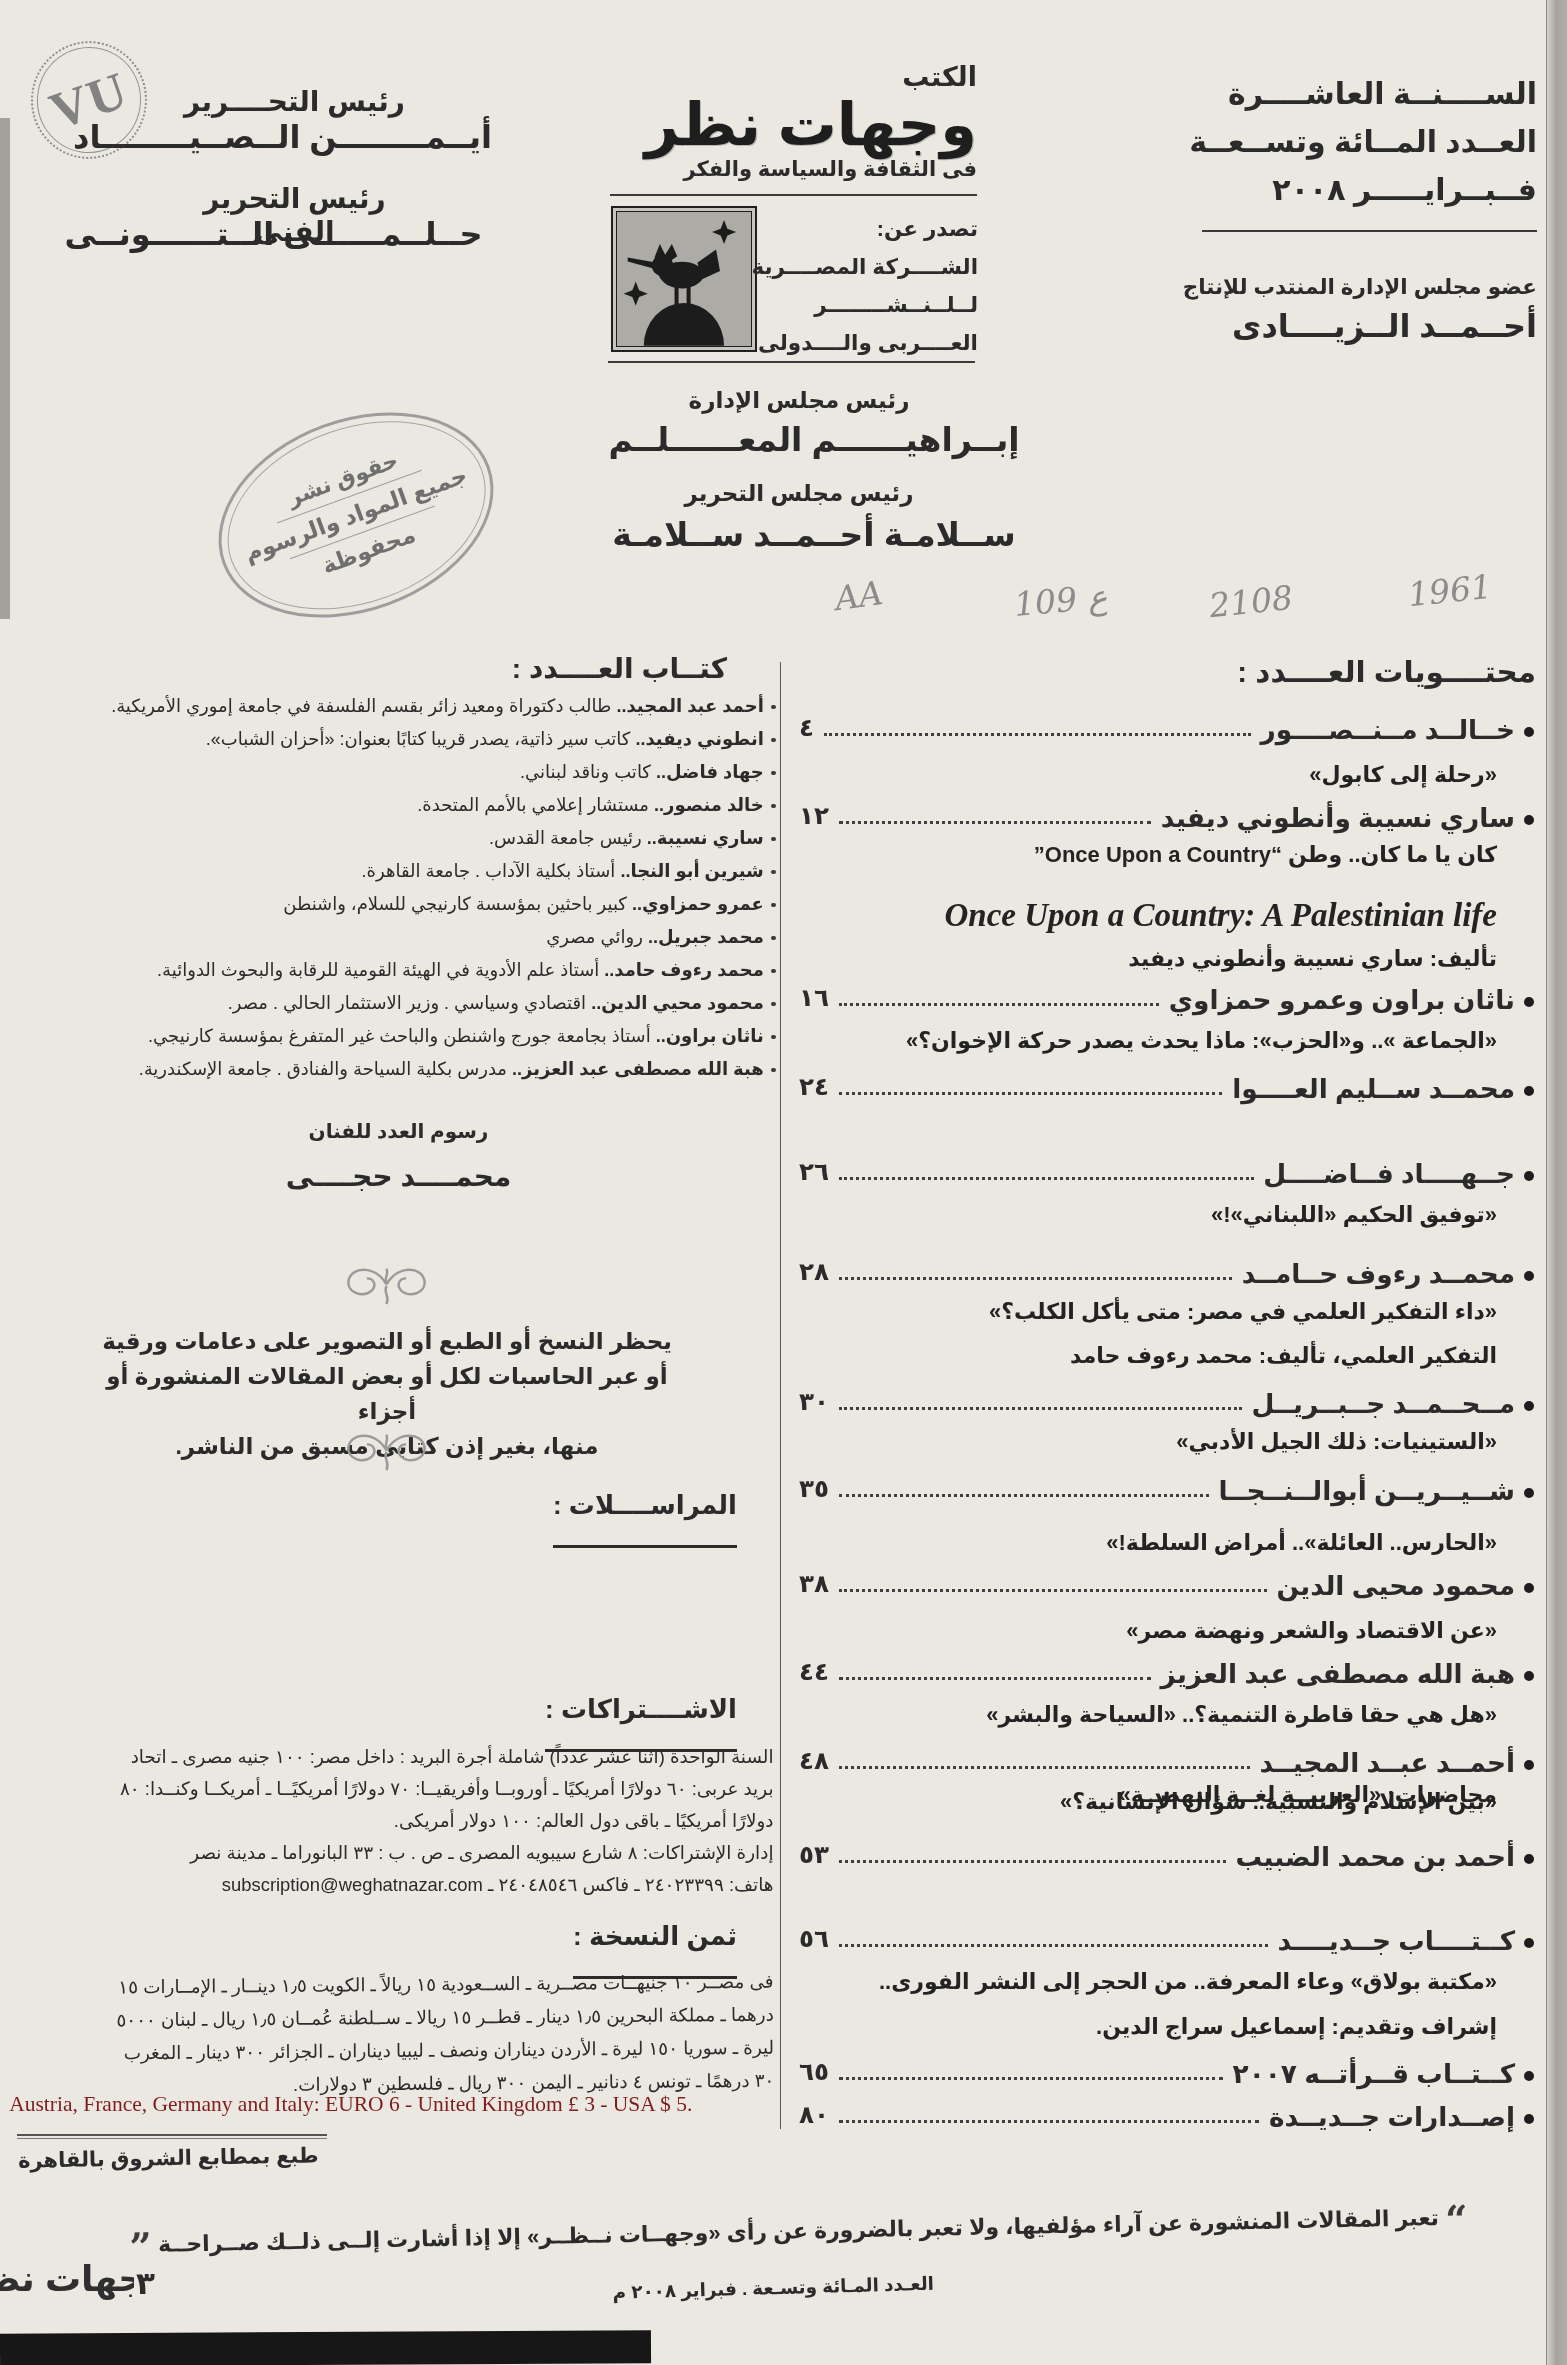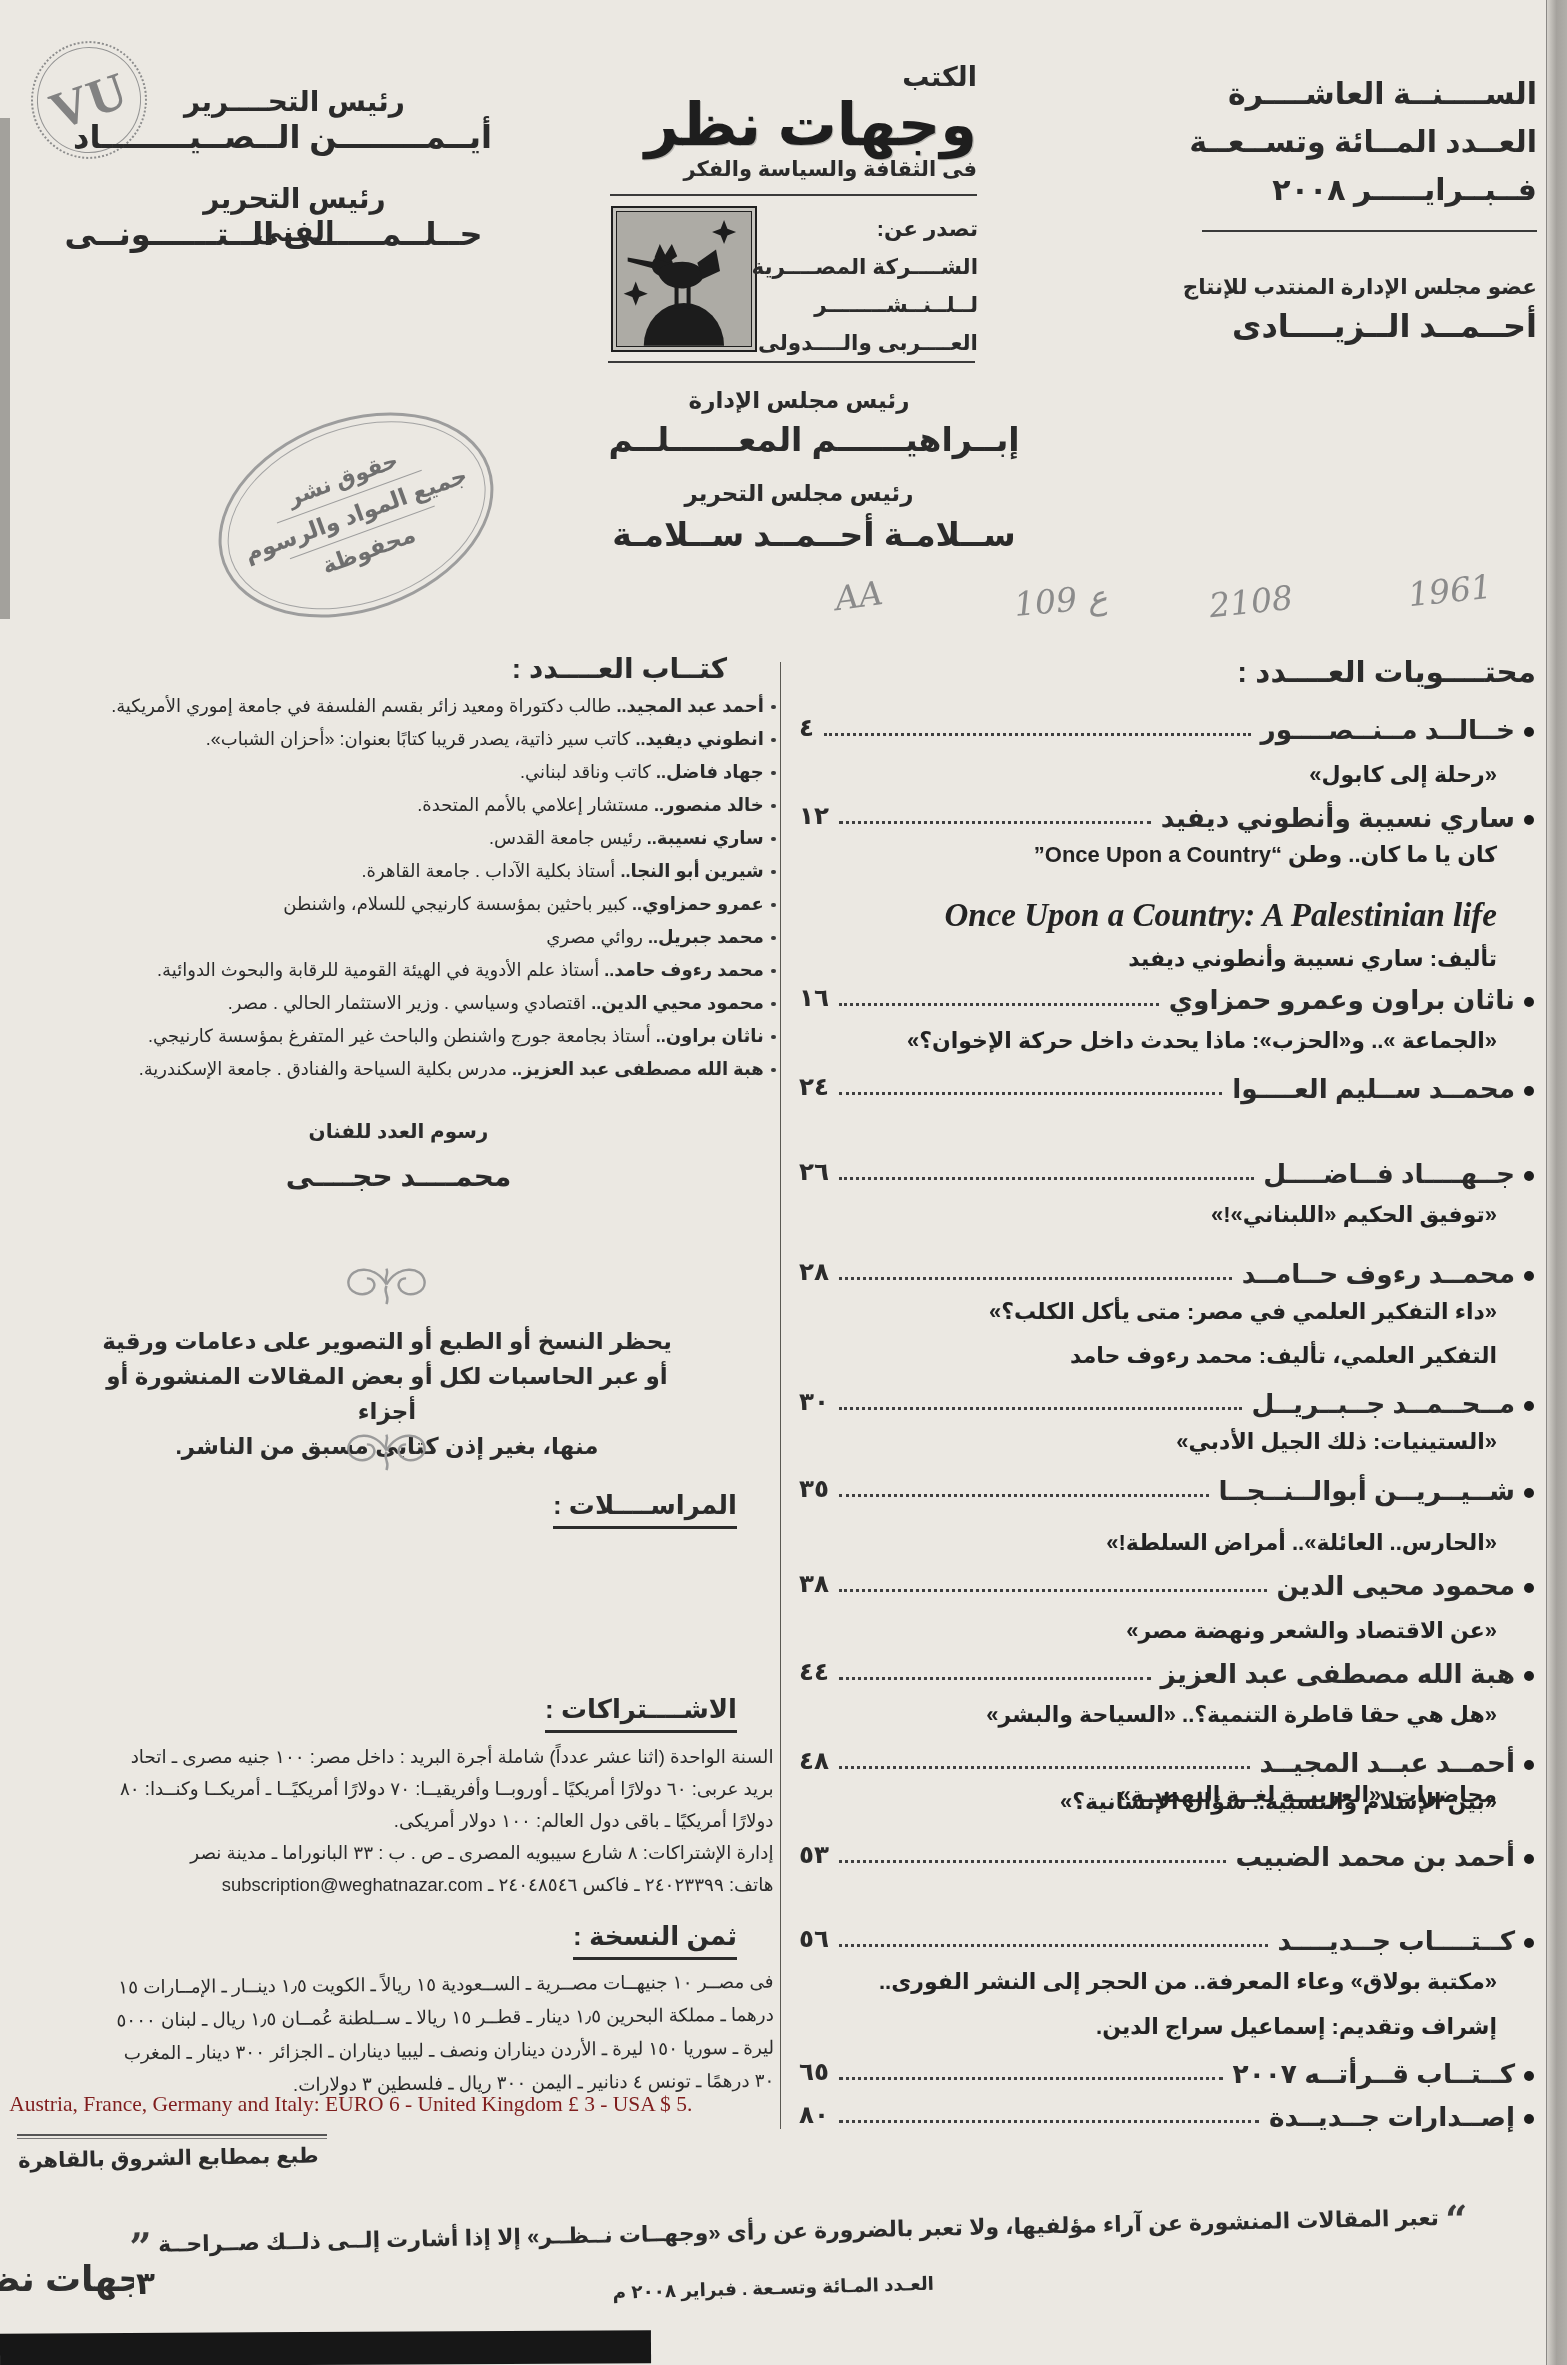--- a/index.html
+++ b/index.html
@@ -72,21 +72,21 @@
   .writer b{font-weight:900;}
   .dot{display:inline-block;width:4.3px;height:4.3px;background:#3a3a3a;border-radius:50%;margin-left:7.4px;margin-bottom:3.1px;}
   #artist-label{left:21.5px;top:1119px;width:754px;text-align:center;font-size:20px;font-weight:700;}
   #artist-name{left:21.5px;top:1160px;width:754px;text-align:center;font-size:28px;font-weight:900;}
 
   .ornament{position:absolute;left:319px;width:135px;height:49px;}
 
   #copyright-note{left:92px;top:1324px;width:590px;text-align:center;font-size:23px;font-weight:900;line-height:35px;}
 
   .section-title{position:absolute;font-size:26px;font-weight:900;
-    border-bottom:3.7px solid #2b2b2b;padding-bottom:5px;direction:rtl;}
+    border-bottom:3.7px solid #2b2b2b;padding-bottom:24px;direction:rtl;}
   .col-lines{position:absolute;direction:rtl;}
   .col-lines div{font-size:18.4px;}
 
   #corr-lines{left:37px;top:1552px;width:700px;text-align:center;}
   #corr-lines div{line-height:30px;}
   #subs-lines{left:13.5px;top:1741px;width:760px;text-align:right;}
   #subs-lines div{line-height:32px;white-space:nowrap;}
   #price-lines{left:13.5px;top:1968px;width:760px;text-align:right;transform:rotate(-.5deg);}
   #price-lines div{line-height:33px;white-space:nowrap;}
   #english-line{left:9.2px;top:2092px;width:765px;direction:ltr;text-align:left;
@@ -284,21 +284,21 @@
   <div class="toc-sub" style="top:842px;">كان يا ما كان.. وطن “Once Upon a Country”</div>
   <div class="toc-sub latin" style="top:885px;">Once Upon a Country: A Palestinian life</div>
   <div class="toc-sub" style="top:946px;">تأليف:  ساري نسيبة وأنطوني ديفيد</div>
 
   <div class="toc-row" style="top:983px;">
     <span class="toc-bullet"></span>
     <span class="toc-name">ناثان براون وعمرو حمزاوي</span>
     <span class="toc-leader"></span>
     <span class="toc-page">١٦</span>
   </div>
-  <div class="toc-sub" style="top:1028px;">«الجماعة ».. و«الحزب»: ماذا يحدث داخل حركة الإخوان؟»</div>
+  <div class="toc-sub" style="top:1028px;">«الجماعة ».. و«الحزب»: ماذا يحدث يصدر حركة الإخوان؟»</div>
 
   <div class="toc-row" style="top:1072px;">
     <span class="toc-bullet"></span>
     <span class="toc-name">محمــد ســليم العــــوا</span>
     <span class="toc-leader"></span>
     <span class="toc-page">٢٤</span>
   </div>
 
   <div class="toc-row" style="top:1157px;">
     <span class="toc-bullet"></span>

